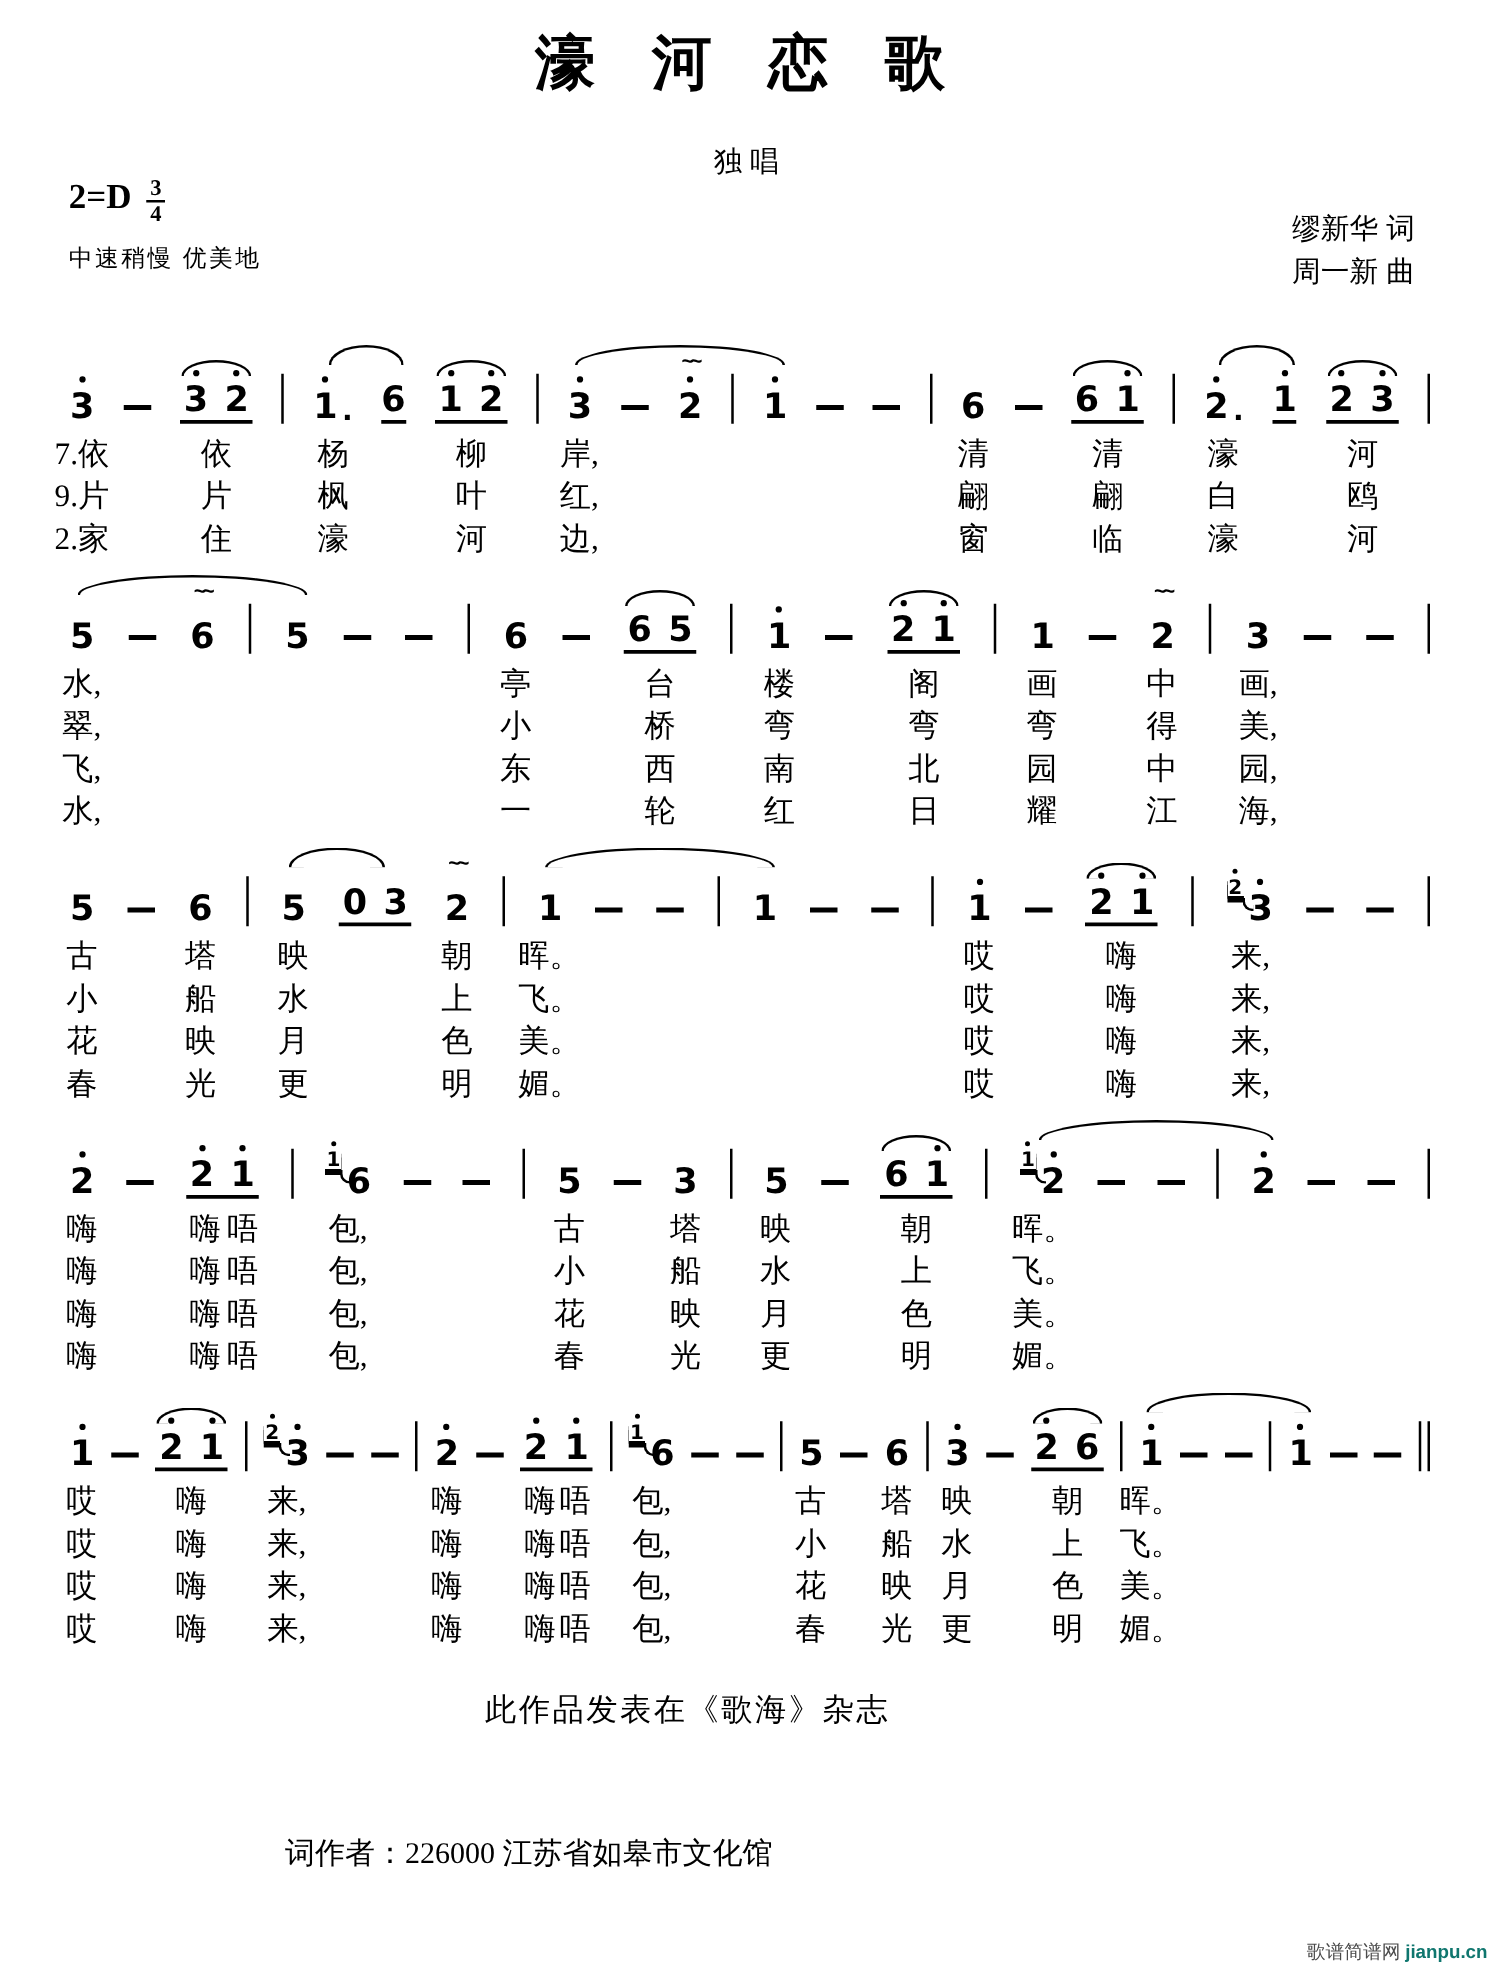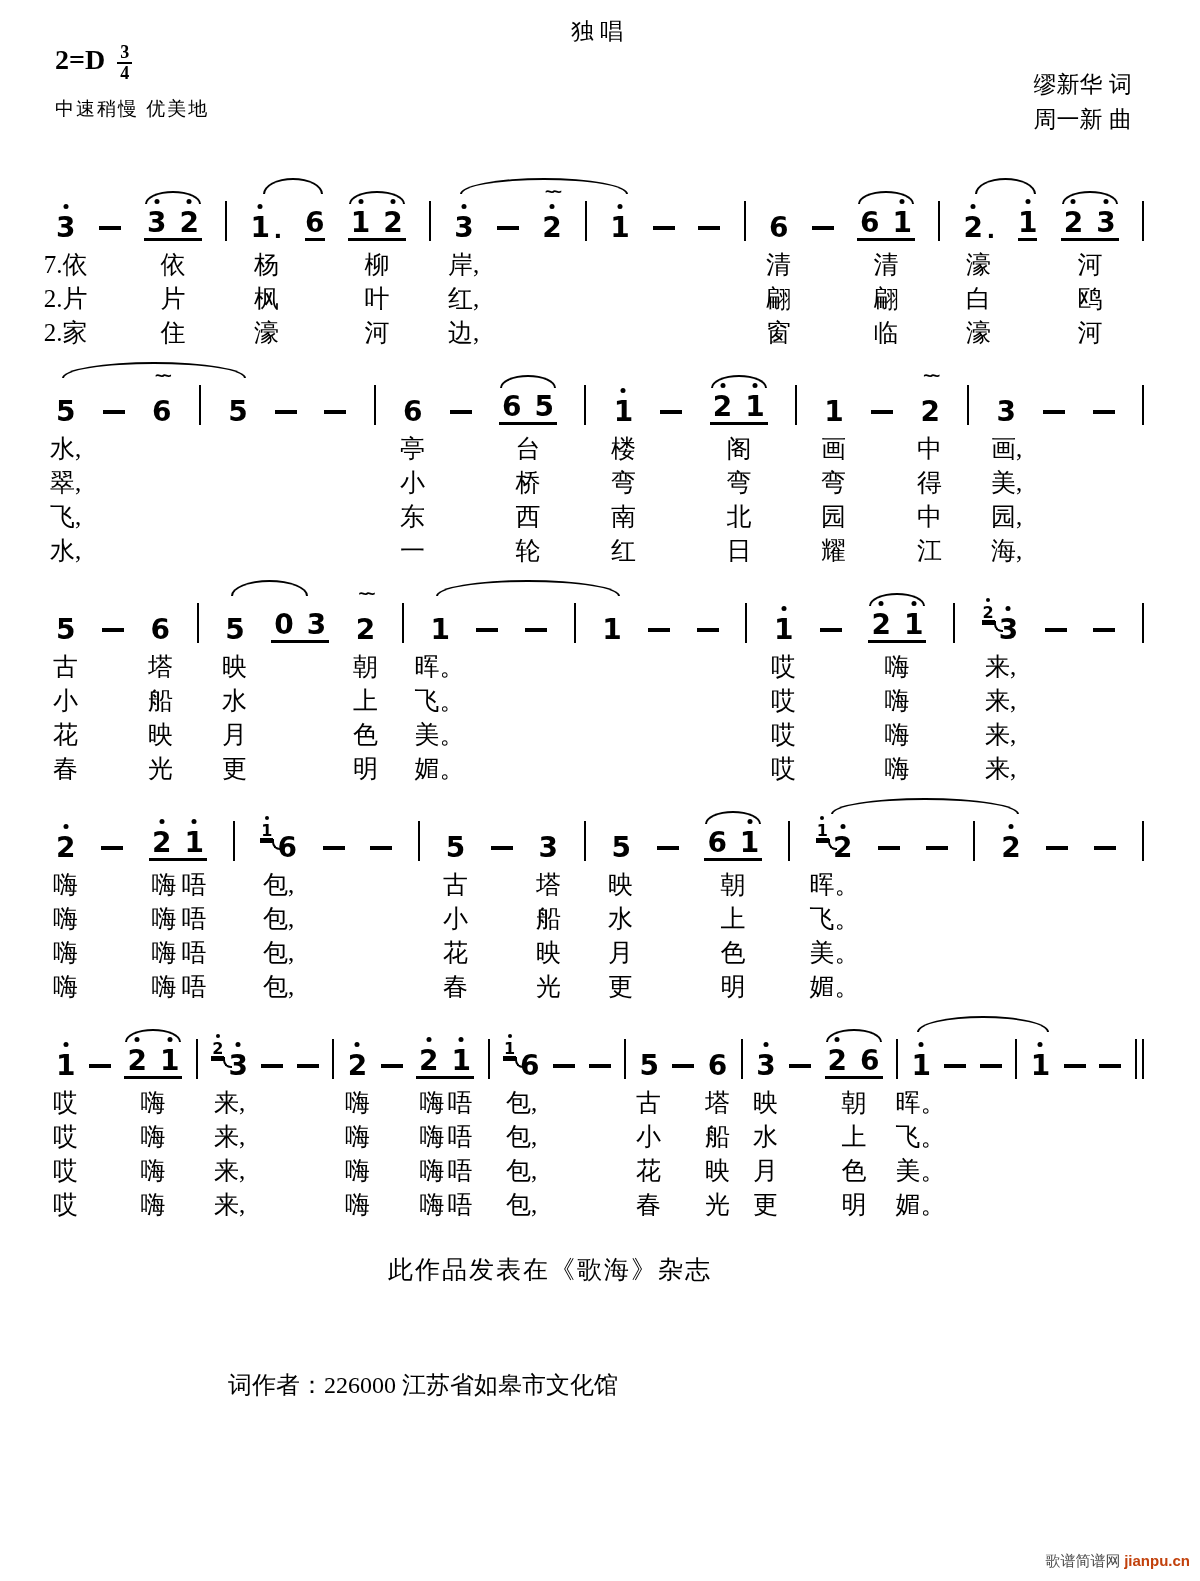--- a/index.html
+++ b/index.html
@@ -1,20 +1,20 @@
 <!DOCTYPE html>
 <html><head>
 <meta charset="utf-8">
 <style>
   html,body{margin:0;padding:0;background:#e8e8e8;}
   .page{position:relative;width:1200px;height:1581px;background:#ffffff;color:#000;
         font-family:"Liberation Sans",sans-serif;overflow:hidden;margin:0 auto;}
   .title{text-align:center;font-size:48px;font-weight:bold;letter-spacing:16px;
          padding-top:18px;margin:0;font-family:"Liberation Sans",sans-serif;}
-  .subtitle{text-align:center;font-size:23px;margin-top:16px;letter-spacing:6px;}
+  .subtitle{text-align:center;font-size:23px;margin-top:32px;letter-spacing:6px;}
   .meta{position:relative;height:104px;}
   .key{position:absolute;left:55px;top:-6px;font-family:"Liberation Serif",serif;
        font-weight:bold;font-size:28px;display:flex;align-items:center;}
   .frac{display:inline-flex;flex-direction:column;align-items:center;margin-left:12px;
         font-size:18px;line-height:17px;transform:translateY(3px);}
   .frac .fl{width:15px;height:2px;background:#000;margin:1px 0;}
   .tempo{position:absolute;left:55px;top:49px;font-weight:normal;font-size:19px;letter-spacing:2px;}
   .credits{position:absolute;right:68px;top:20px;text-align:right;font-size:23px;line-height:35px;}
   .systems{margin:24px 50px 0 50px;}
   .system{margin-bottom:10px;}
@@ -52,20 +52,21 @@
        letter-spacing:2px;transform:translateX(-50px);}
   .addr{margin:80px 0 0 228px;font-size:24px;font-family:"Liberation Serif",serif;line-height:38px;}
   .watermark{position:absolute;right:10px;bottom:10px;font-size:15px;color:#4a4a4a;
              font-family:"Liberation Serif",serif;}
   .watermark .domain{font-weight:bold;font-family:"Liberation Sans",sans-serif;}
 </style>
 </head>
 <body>
 
 <div class="page">
+  <h1 class="title">濠 河 恋 歌</h1>
   <div class="subtitle">独唱</div>
   <div class="meta">
     <div class="key">
       <span>2=D</span>
       <span class="frac">
         <span>3</span>
         <span class="fl"></span>
         <span>4</span>
       </span>
     </div>
@@ -144,21 +145,21 @@
           <span class="syll" style="left: 123px;">依</span>
           <span class="syll" style="left: 216.5px;">杨</span>
           <span class="syll" style="left: 327px;">柳</span>
           <span class="syll" style="left: 413.5px;">岸,</span>
           <span class="syll" style="left: 728.5px;">清</span>
           <span class="syll" style="left: 836px;">清</span>
           <span class="syll" style="left: 928.5px;">濠</span>
           <span class="syll" style="left: 1040px;">河</span>
         </div>
         <div class="lyric-row">
-          <span class="syll" style="left: 15.5px;">2.片</span>
+          <span class="syll" style="left: 15.5px;">9.片</span>
           <span class="syll" style="left: 123px;">片</span>
           <span class="syll" style="left: 216.5px;">枫</span>
           <span class="syll" style="left: 327px;">叶</span>
           <span class="syll" style="left: 413.5px;">红,</span>
           <span class="syll" style="left: 728.5px;">翩</span>
           <span class="syll" style="left: 836px;">翩</span>
           <span class="syll" style="left: 928.5px;">白</span>
           <span class="syll" style="left: 1040px;">鸥</span>
         </div>
         <div class="lyric-row">
@@ -578,15 +579,15 @@
         </div>
       </div>
     </div>
 
   <div class="pub">此作品发表在《歌海》杂志</div>
   <div class="addr">
     <div>词作者：226000  江苏省如皋市文化馆</div>
   </div>
 
   <div class="watermark">
-    <span>歌谱简谱网 </span><span class="domain" id="wm-domain" style="color: #c2410c;">jianpu.cn</span>
+    <span>歌谱简谱网 </span><span class="domain" id="wm-domain" style="color: #0f766e;">jianpu.cn</span>
   </div>
 </div>
 
 </body></html>

